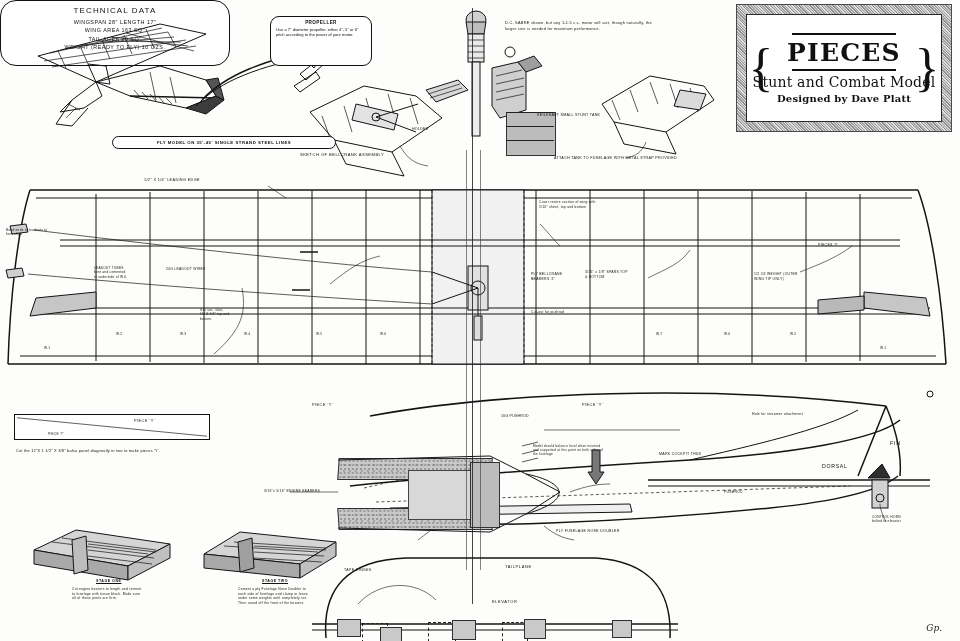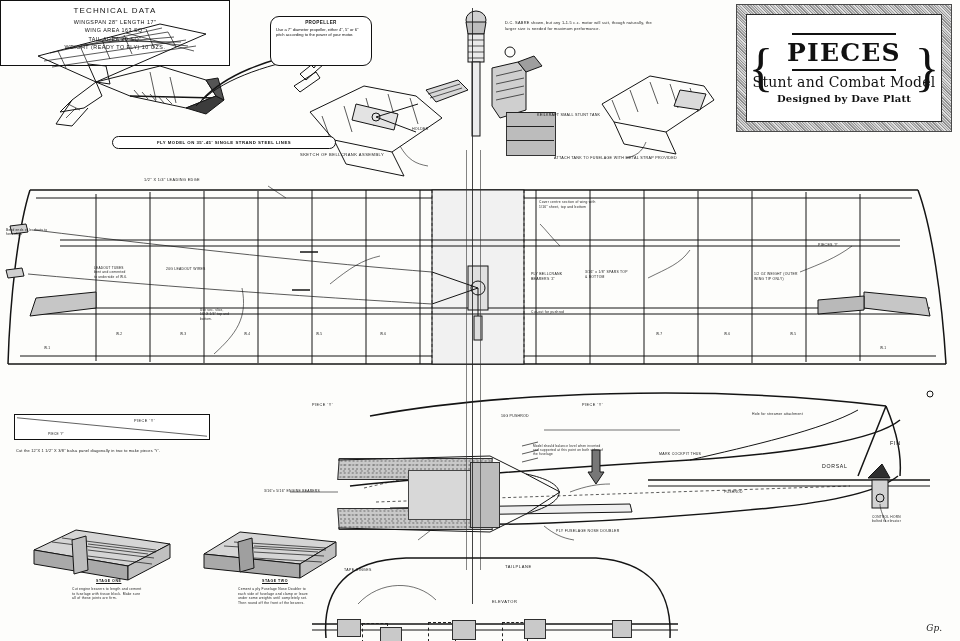--- a/index.html
+++ b/index.html
@@ -91,21 +91,21 @@
     border-radius:12px;
     background:#fff;
     display:flex;align-items:center;justify-content:center;
     font-size:4.3px;letter-spacing:.5px;font-weight:bold;
     box-sizing:border-box;
   }
 
   
   #techbox{
     left:696px;top:556px;width:230px;height:66px;
-    border:1.6px solid #111;border-radius:0;background:#fff;
+    border:1.6px solid #111;border-radius:16px;background:#fff;
     box-sizing:border-box;
     display:flex;flex-direction:column;align-items:center;
     padding-top:5px;
   }
   #techbox .td-title{font-size:8px;letter-spacing:1.1px;margin-bottom:3.5px;}
   #techbox .td-row{font-size:5.4px;letter-spacing:.5px;margin-bottom:2.6px;}
 
   
   #wing{position:absolute;left:0;top:168px;width:960px;height:240px;}
   #fuse-side{position:absolute;left:330px;top:380px;width:630px;height:180px;}

